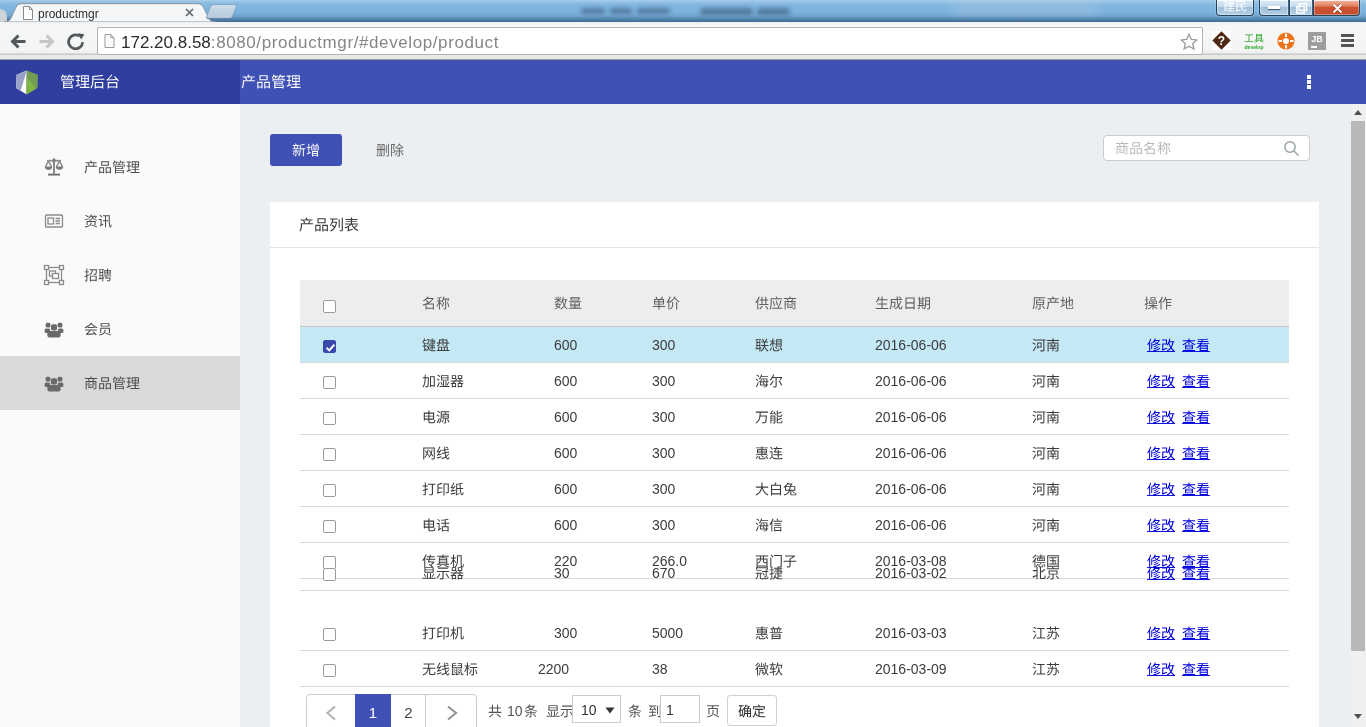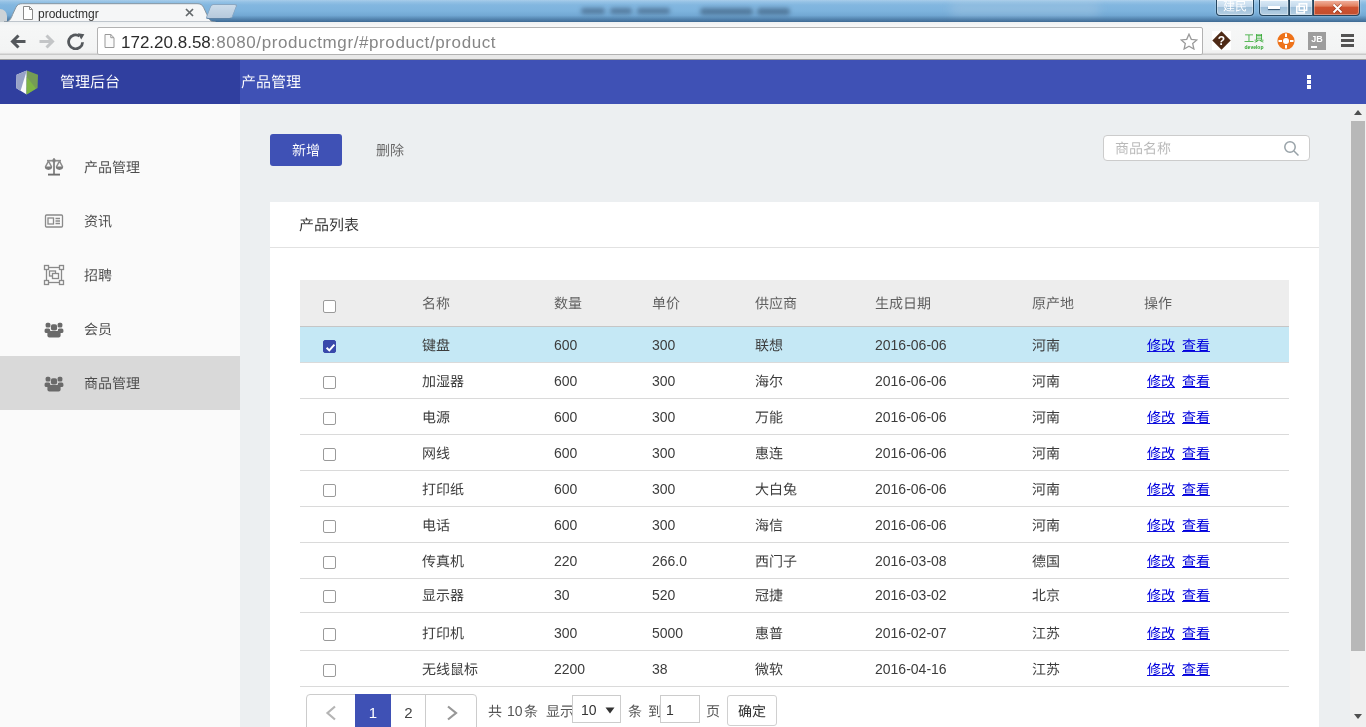--- a/index.html
+++ b/index.html
@@ -395,21 +395,21 @@
   </svg>
 <svg class="ab" style="left:67px;top:33px" width="18" height="17" viewBox="0 0 18 17">
     <path d="M15.6 9.2 A7 7 0 1 1 12.6 3.1" fill="none" stroke="#54585c" stroke-width="2.8"></path>
     <path d="M10.8 0.2 L17.4 1.2 L14.2 6.4 Z" fill="#54585c"></path>
   </svg>
 <div class="ab" id="omni"></div>
 <svg class="ab" style="left:104px;top:34px" width="11" height="14" viewBox="0 0 11 14">
     <path d="M1 0.5 L6.8 0.5 L10 3.7 L10 13.5 L1 13.5 Z" fill="#fbfbfb" stroke="#999"></path>
     <path d="M6.8 0.5 L6.8 3.7 L10 3.7" fill="none" stroke="#999"></path>
   </svg>
-<div class="ab" id="url">172.20.8.58<b>:8080/productmgr/#product/product</b></div>
+<div class="ab" id="url">172.20.8.58<b>:8080/productmgr/#develop/product</b></div>
 <svg class="ab" style="left:1180px;top:33px" width="18" height="17" viewBox="0 0 18 17">
     <path d="M9 1.2 L11.3 6.3 L16.8 6.9 L12.7 10.6 L13.9 16 L9 13.2 L4.1 16 L5.3 10.6 L1.2 6.9 L6.7 6.3 Z" fill="none" stroke="#9a9a9a" stroke-width="1.3"></path>
   </svg>
 <div class="ab" style="left:1212px;top:31px;width:19px;height:19px;background:#fff"><svg width="19" height="19" viewBox="0 0 19 19">
       <rect x="3" y="3" width="13" height="13" transform="rotate(45 9.5 9.5)" fill="#4e2a16"></rect>
       <text x="9.5" y="14" text-anchor="middle" font-size="12" font-weight="bold" fill="#fff" font-family="Liberation Sans">?</text>
     </svg></div>
 <div class="ab" style="left:1244px;top:33px;width:24px;height:10px;color:#2aa52a;font-size:10px;line-height:10px;white-space:nowrap"><span style="letter-spacing:-1px"><svg class="z">
         <use href="#z5de5"></use>
       </svg><svg class="z">
@@ -844,31 +844,31 @@
     <span style="left:847px;color:#0000dd"><i class="lk"><svg class="z">
           <use href="#z4fee"></use>
         </svg><svg class="z">
           <use href="#z6539"></use>
         </svg></i><i class="lk" style="margin-left:7px"><svg class="z">
           <use href="#z67e5"></use>
         </svg><svg class="z">
           <use href="#z770b"></use>
         </svg></i></span>
   </div>
-<div class="row" style="top:577px">
+<div class="row" style="top:555px">
     <div class="cbx" style="left:23px;top:13px"></div>
     <span style="left:122px"><svg class="z">
         <use href="#z663e"></use>
       </svg><svg class="z">
         <use href="#z793a"></use>
       </svg><svg class="z">
         <use href="#z5668"></use>
       </svg></span>
     <span style="left:254px">30</span>
-    <span style="left:352px">520</span>
+    <span style="left:352px">670</span>
     <span style="left:455px"><svg class="z">
         <use href="#z51a0"></use>
       </svg><svg class="z">
         <use href="#z6377"></use>
       </svg></span>
     <span style="left:575px">2016-03-02</span>
     <span style="left:732px"><svg class="z">
         <use href="#z5317"></use>
       </svg><svg class="z">
         <use href="#z4eac"></use>
@@ -892,21 +892,21 @@
       </svg><svg class="z">
         <use href="#z673a"></use>
       </svg></span>
     <span style="left:254px">300</span>
     <span style="left:352px">5000</span>
     <span style="left:455px"><svg class="z">
         <use href="#z60e0"></use>
       </svg><svg class="z">
         <use href="#z666e"></use>
       </svg></span>
-    <span style="left:575px">2016-02-07</span>
+    <span style="left:575px">2016-03-03</span>
     <span style="left:732px"><svg class="z">
         <use href="#z6c5f"></use>
       </svg><svg class="z">
         <use href="#z82cf"></use>
       </svg></span>
     <span style="left:847px;color:#0000dd"><i class="lk"><svg class="z">
           <use href="#z4fee"></use>
         </svg><svg class="z">
           <use href="#z6539"></use>
         </svg></i><i class="lk" style="margin-left:7px"><svg class="z">
@@ -919,28 +919,28 @@
     <div class="cbx" style="left:23px;top:13px"></div>
     <span style="left:122px"><svg class="z">
         <use href="#z65e0"></use>
       </svg><svg class="z">
         <use href="#z7ebf"></use>
       </svg><svg class="z">
         <use href="#z9f20"></use>
       </svg><svg class="z">
         <use href="#z6807"></use>
       </svg></span>
-    <span style="left:254px">2200</span>
+    <span style="left:238px">2200</span>
     <span style="left:352px">38</span>
     <span style="left:455px"><svg class="z">
         <use href="#z5fae"></use>
       </svg><svg class="z">
         <use href="#z8f6f"></use>
       </svg></span>
-    <span style="left:575px">2016-04-16</span>
+    <span style="left:575px">2016-03-09</span>
     <span style="left:732px"><svg class="z">
         <use href="#z6c5f"></use>
       </svg><svg class="z">
         <use href="#z82cf"></use>
       </svg></span>
     <span style="left:847px;color:#0000dd"><i class="lk"><svg class="z">
           <use href="#z4fee"></use>
         </svg><svg class="z">
           <use href="#z6539"></use>
         </svg></i><i class="lk" style="margin-left:7px"><svg class="z">

